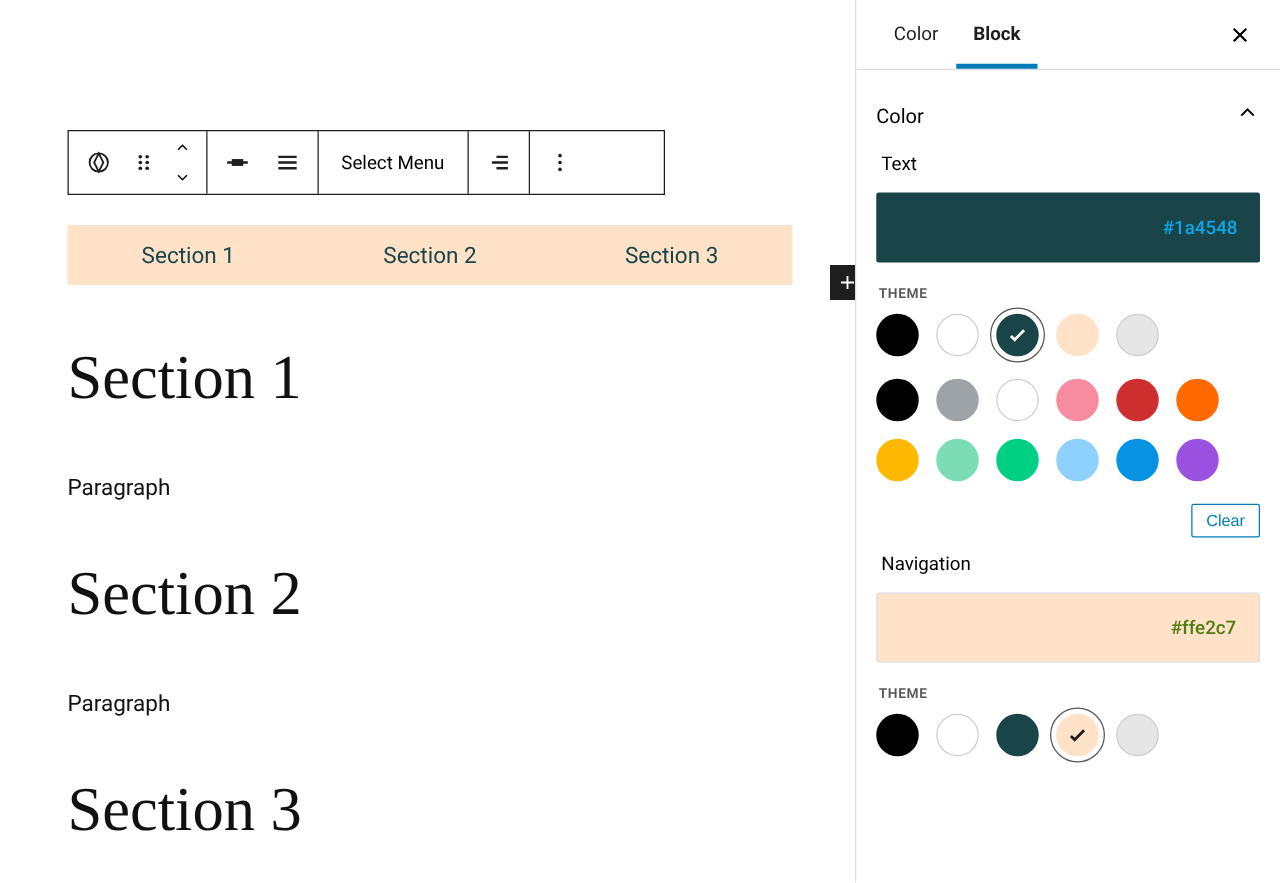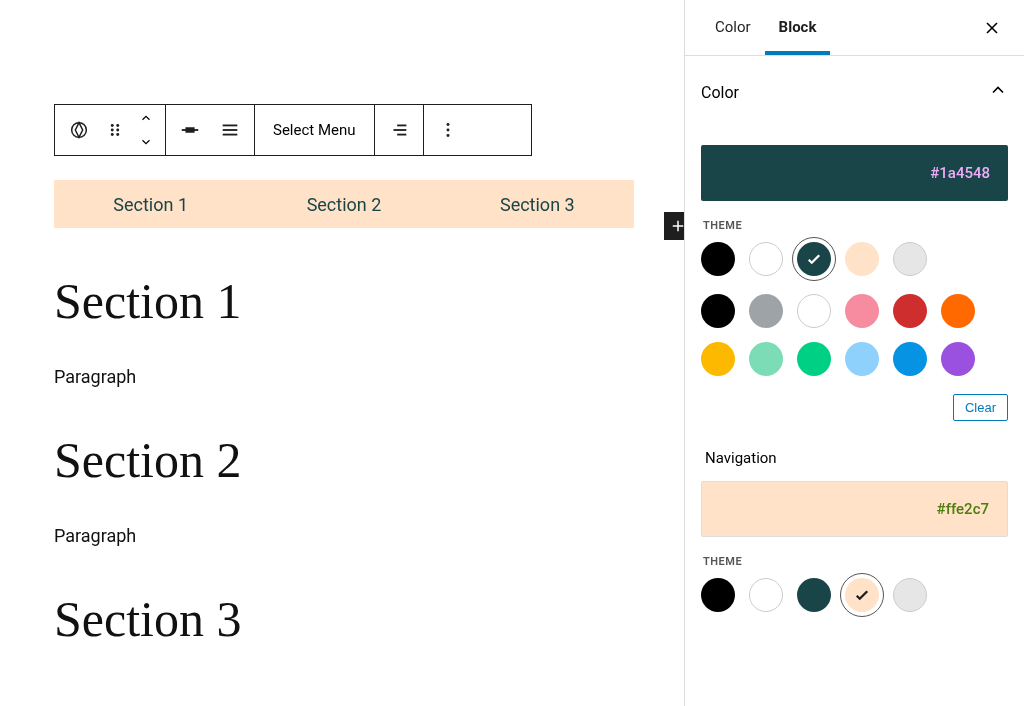--- a/index.html
+++ b/index.html
@@ -116,21 +116,21 @@
     
     .section-heading {
       font-family: Georgia, "Times New Roman", serif;
       font-size: 50px;
       font-weight: 400;
       margin-top: 44px;
       color: #111;
     }
     .section-para {
       font-size: 18px;
-      margin-top: 36px;
+      margin-top: 50px;
       color: #111;
     }
     
     
     .sidebar {
       width: 340px;
       border-left: 1px solid #ddd;
       display: flex;
       flex-direction: column;
       background: #fff;
@@ -183,21 +183,21 @@
       border-radius: 2px;
       display: flex;
       align-items: center;
       justify-content: flex-end;
       padding: 0 18px;
       font-size: 15px;
       font-weight: 500;
       cursor: pointer;
       margin-bottom: 18px;
     }
-    .color-input-box.dark { background: #1a4548; color: #f0abfc; margin-top: 25px; }
+    .color-input-box.dark { background: #1a4548; color: #0ea5e9; }
     .color-input-box.peach { background: #ffe2c7; color: #4d7c0f; border: 1px solid #ddd; }
     
     .swatch-group-label {
       font-size: 11px;
       font-weight: 600;
       letter-spacing: 0.5px;
       color: #555;
       padding: 0 0 10px 2px;
     }
     .swatches {
@@ -228,21 +228,20 @@
     
     .clear-btn {
       border: 1px solid #007cba;
       color: #007cba;
       background: #fff;
       padding: 5px 11px;
       font-size: 13px;
       cursor: pointer;
       border-radius: 2px;
       float: right;
-      margin-bottom: 16px;
     }
     .clearfix::after { content: ""; display: block; clear: both; }
     
     
     .ico { width: 22px; height: 22px; }
     .ico-sm { width: 14px; height: 14px; }
   </style>
 </head>
 <body>
 
@@ -359,20 +358,21 @@
   <div class="panel">
     <div class="panel-header">
       <span class="panel-title">Color</span>
       <span>
         <svg width="20" height="20" viewBox="0 0 24 24" fill="none" stroke="currentColor" stroke-width="2">
             <path d="M6 15l6-6 6 6"></path>
           </svg>
       </span>
     </div>
 
+    <div class="color-sub-label">Text</div>
     <div class="color-input-box dark">#1a4548</div>
 
     <div class="swatch-group-label">THEME</div>
     <div class="swatches" id="text-theme-swatches">
         <div class="swatch" style="background: rgb(0, 0, 0);"></div>
         <div class="swatch bordered" style="background: rgb(255, 255, 255);"></div>
         <div class="swatch selected" style="background: rgb(26, 69, 72);">
           <svg viewBox="0 0 24 24" fill="none" stroke="#fff" stroke-width="3">
             <path d="M5 13l4 4L19 7"></path>
           </svg>

